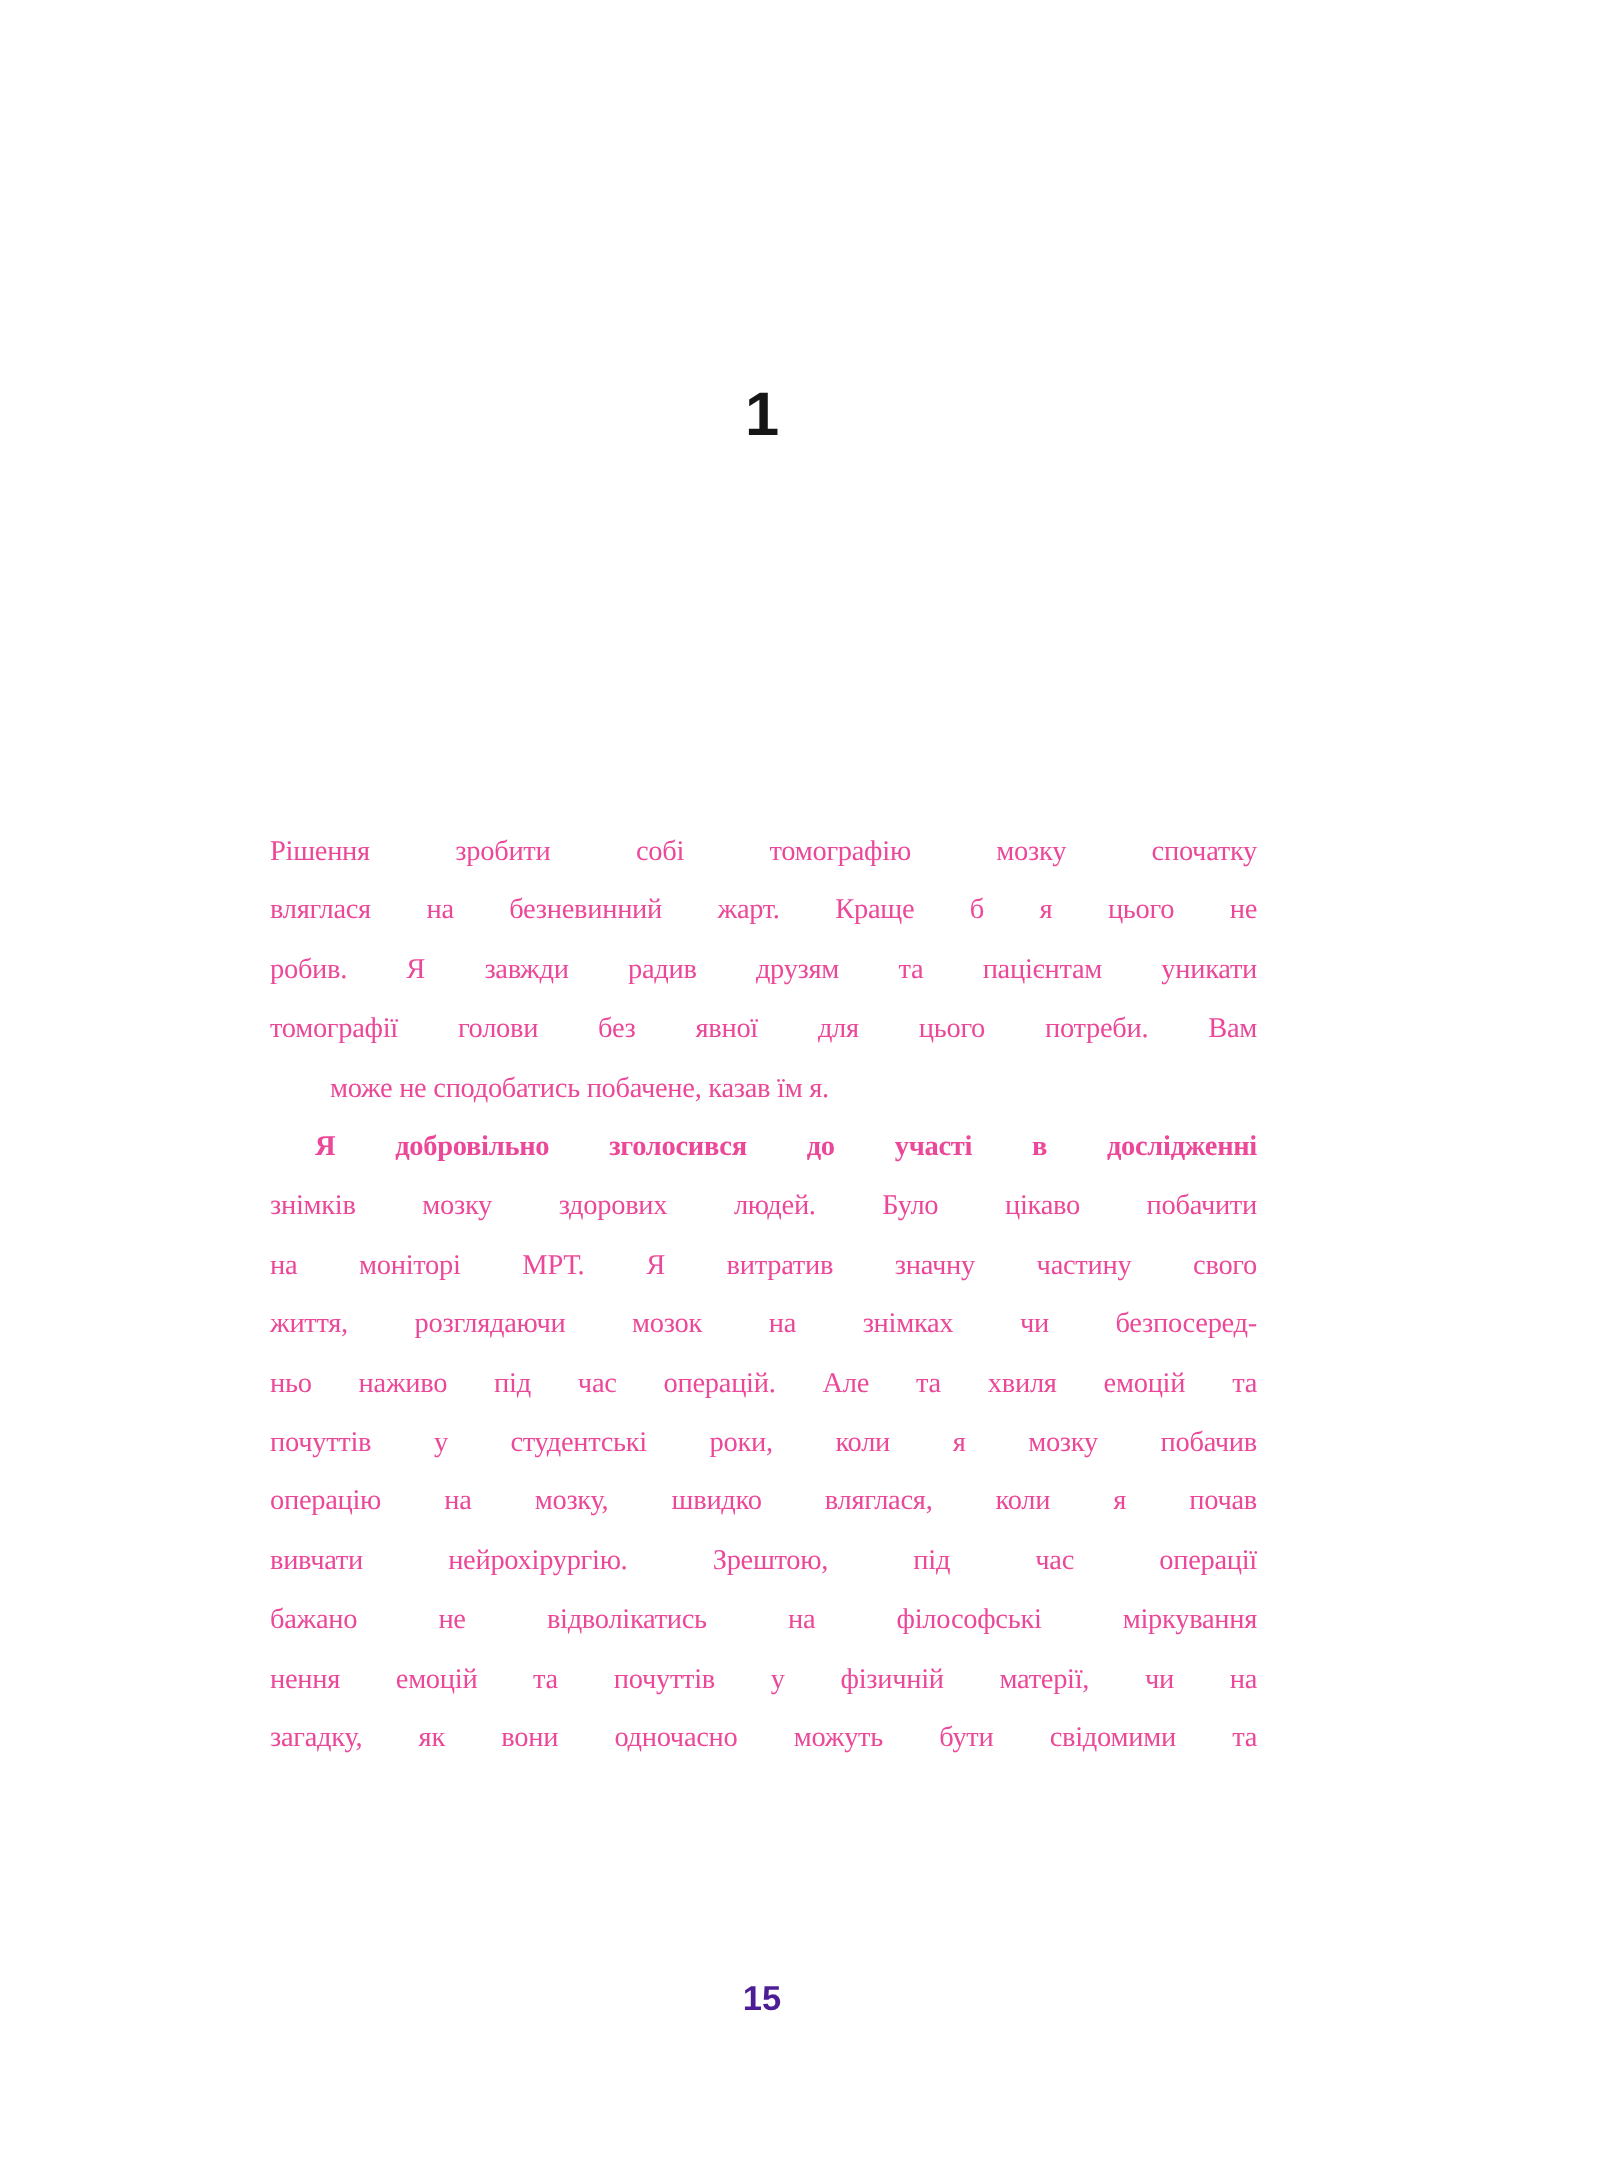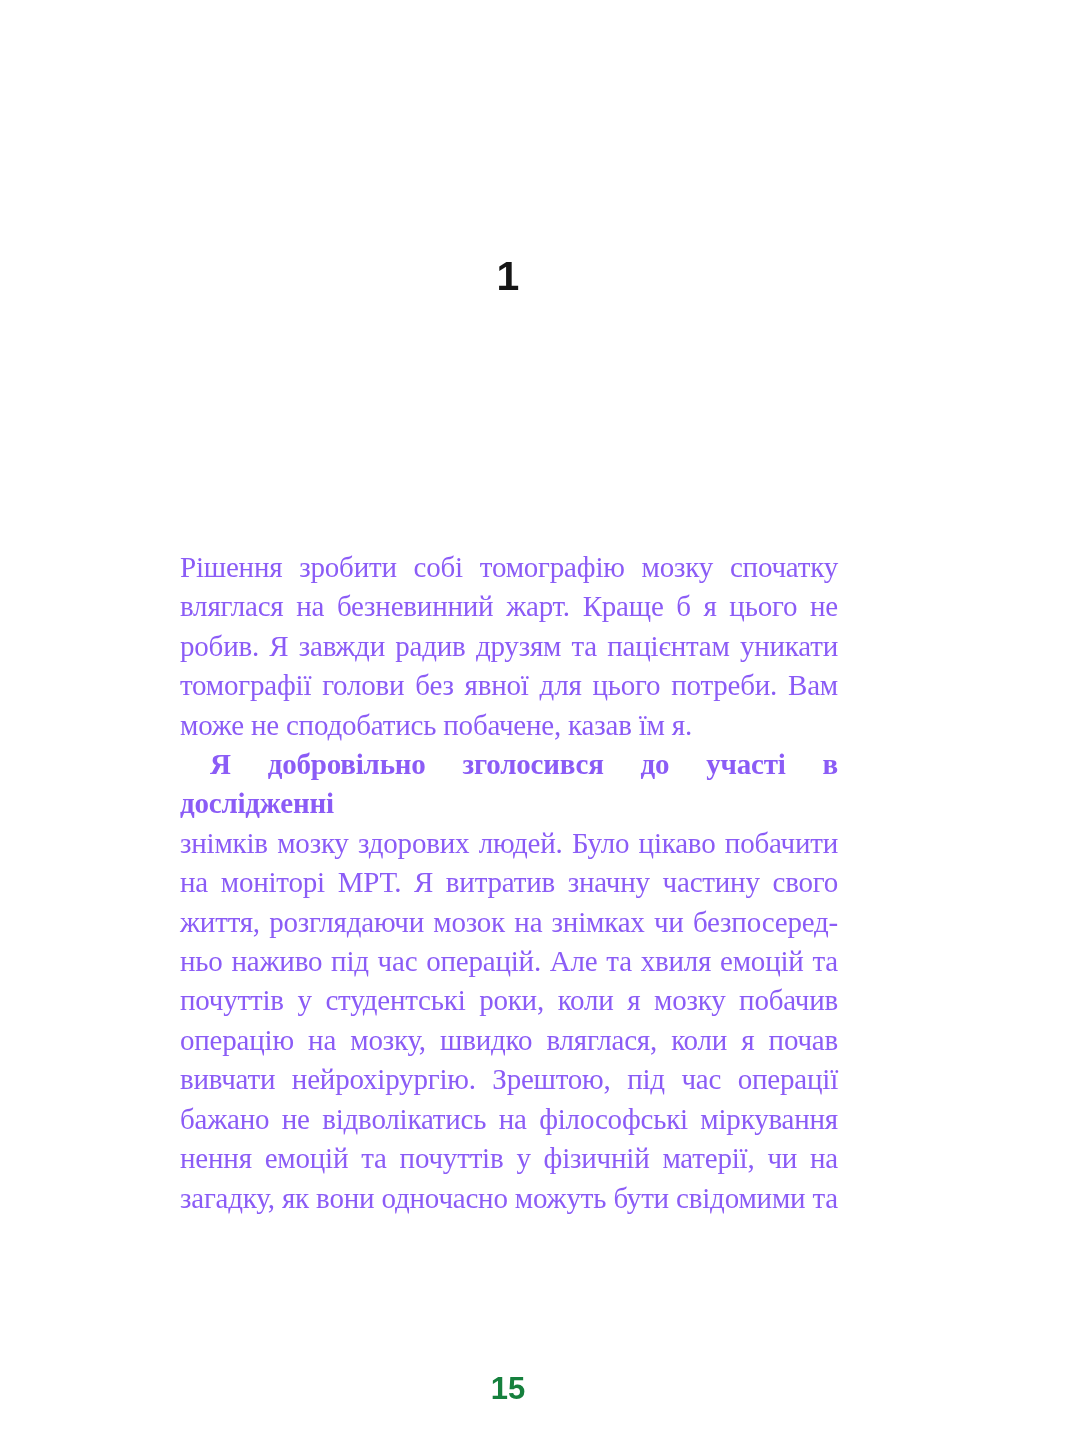--- a/index.html
+++ b/index.html
@@ -24,50 +24,51 @@
     font-weight: 600;
     color: #161616;
     line-height: 1.1;
   }
   .text-block {
     position: absolute;
     left: 180px;
     top: 548px;
     width: 658px;
     font-family: "Liberation Serif", serif;
-    font-size: 29px;
+    font-size: 19px;
     line-height: 39.4px;
     letter-spacing: -0.2px;
-    color: #8b5cf6;
+    color: #ec4899;
   }
   .para {
     margin: 0;
     padding: 0;
   }
   .line {
     text-align: justify;
     text-align-last: justify;
     white-space: normal;
   }
   .line.para-end {
     text-align-last: left;
+    margin-left: 40px;
   }
   .para.indented .line:first-child {
     text-indent: 30px;
     font-weight: bold;
   }
   .page-number {
     position: absolute;
-    top: 1372px;
+    top: 1320px;
     left: 508px;
     transform: translateX(-50%);
     font-family: "Liberation Sans", sans-serif;
-    font-size: 31px;
+    font-size: 23px;
     font-weight: 700;
-    color: #15803d;
+    color: #4c1d95;
     line-height: 1.1;
   }
 </style>
 </head>
 <body>
 
 <div class="page">
 
   <div class="chapter-number">1</div>
 

